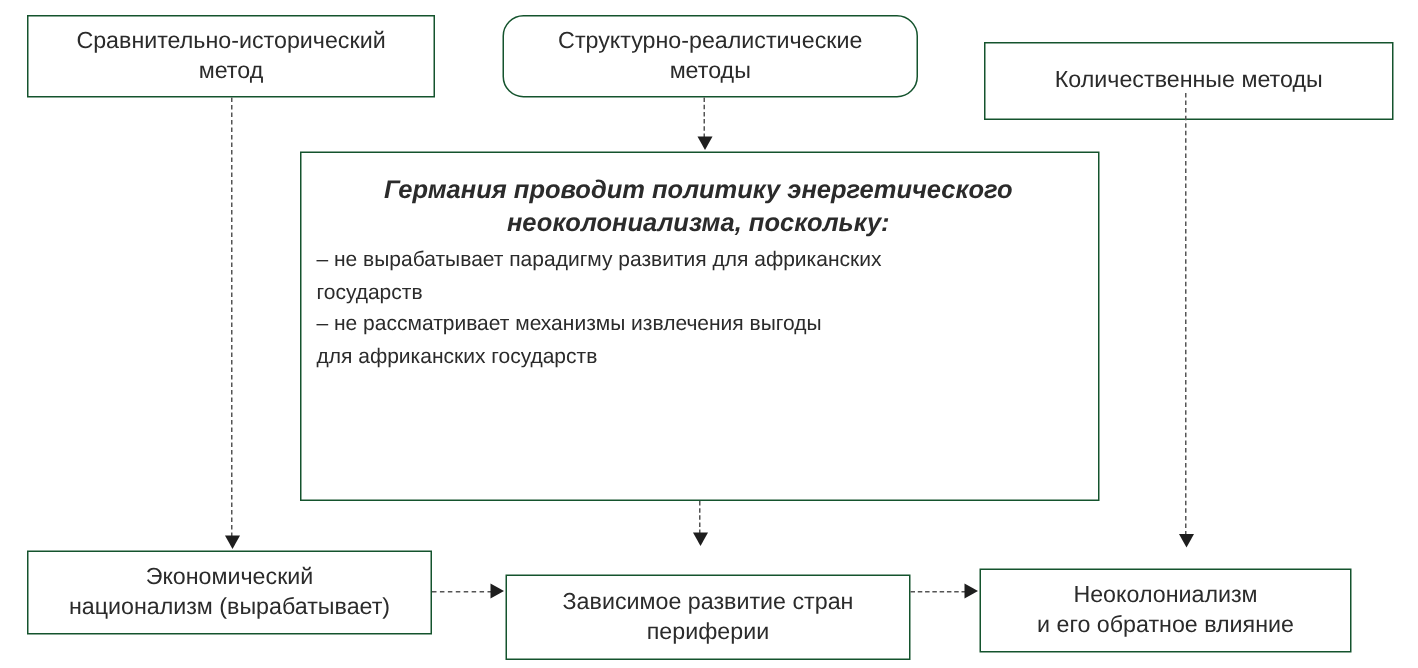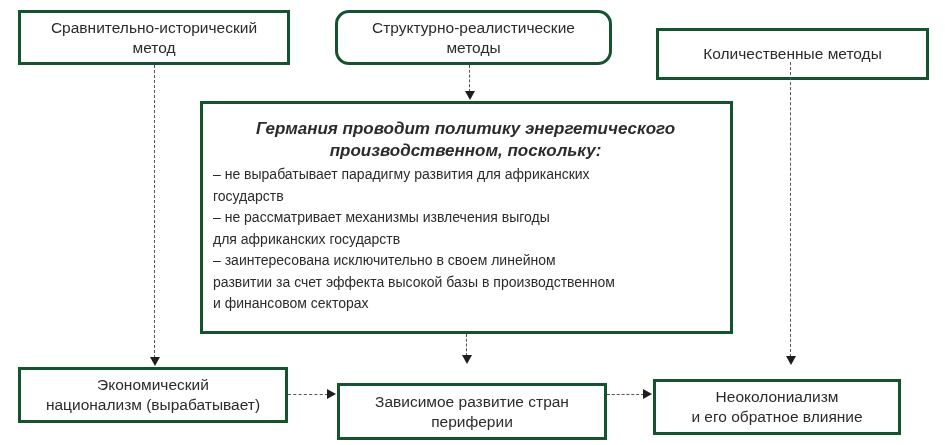--- a/index.html
+++ b/index.html
@@ -10,21 +10,21 @@
   }
   #canvas {
     position: relative;
     width: 945px;
     height: 445px;
     background: #ffffff;
     overflow: hidden;
   }
   .box {
     position: absolute;
-    border: 3px solid #14532d;
+    border: 1px solid #14532d;
     background: #ffffff;
     color: #2b2b2b;
     display: flex;
     align-items: center;
     justify-content: center;
     text-align: center;
     box-sizing: border-box;
   }
   .box .label {
     white-space: pre-line;
@@ -111,28 +111,25 @@
   <div class="box" id="box-tm">
     <span class="label">Структурно-реалистические
 методы</span>
   </div>
   <div class="box" id="box-tr">
     <span class="label">Количественные методы</span>
   </div>
 
   <div class="box" id="box-c">
     <div class="heading">Германия проводит политику энергетического
-производственном, поскольку:</div>
+неоколониализма, поскольку:</div>
     <div class="bullet">– не вырабатывает парадигму развития для африканских
 государств</div>
     <div class="bullet">– не рассматривает механизмы извлечения выгоды
 для африканских государств</div>
-    <div class="bullet">– заинтересована исключительно в своем линейном
-развитии за счет эффекта высокой базы в производственном
-и финансовом секторах</div>
   </div>
 
   <div class="box" id="box-bl">
     <span class="label">Экономический
 национализм (вырабатывает)</span>
   </div>
   <div class="box" id="box-bm">
     <span class="label">Зависимое развитие стран
 периферии</span>
   </div>

